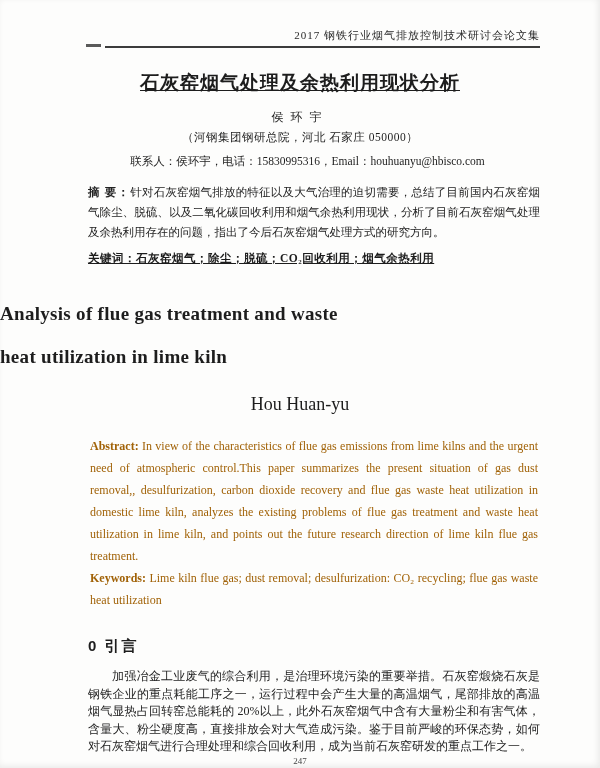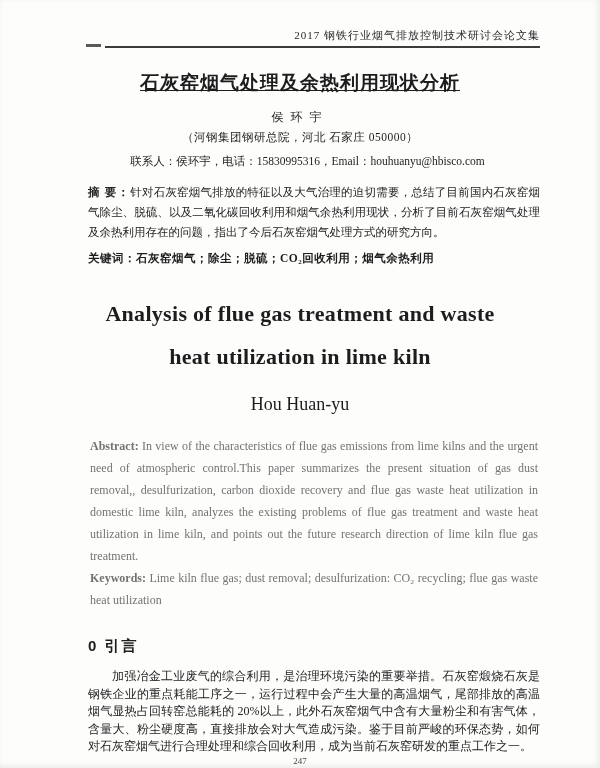--- a/index.html
+++ b/index.html
@@ -69,46 +69,47 @@
     line-height: 20px;
     text-align: justify;
     color: #222;
   }
   .block-zh b { letter-spacing: 1px; }
   .keywords-zh {
     margin: 9px 60px 0 88px;
     font-size: 11.5px;
     font-weight: bold;
     letter-spacing: 0.5px;
+    text-decoration: underline;
   }
   
   .title-en {
     margin-top: 26px;
-    text-align: center;
-    font-size: 22px;
+    text-align: left;
+    font-size: 19px;
     font-weight: bold;
     line-height: 43px;
     letter-spacing: 0.3px;
   }
   .author-en {
     margin-top: 16px;
     text-align: center;
     font-size: 18px;
   }
   .affiliation-en {
     margin-top: 15px;
     text-align: center;
     font-size: 11.5px;
   }
   .block-en {
     margin: 20px 62px 0 90px;
     font-size: 12px;
     line-height: 22px;
     text-align: justify;
-    color: #737373;
+    color: #a16207;
   }
   
   .section-heading {
     margin: 26px 60px 0 88px;
     font-size: 15px;
     font-weight: bold;
     letter-spacing: 2px;
     font-family: Liberation Sans, sans-serif;
   }
   .section-body {

